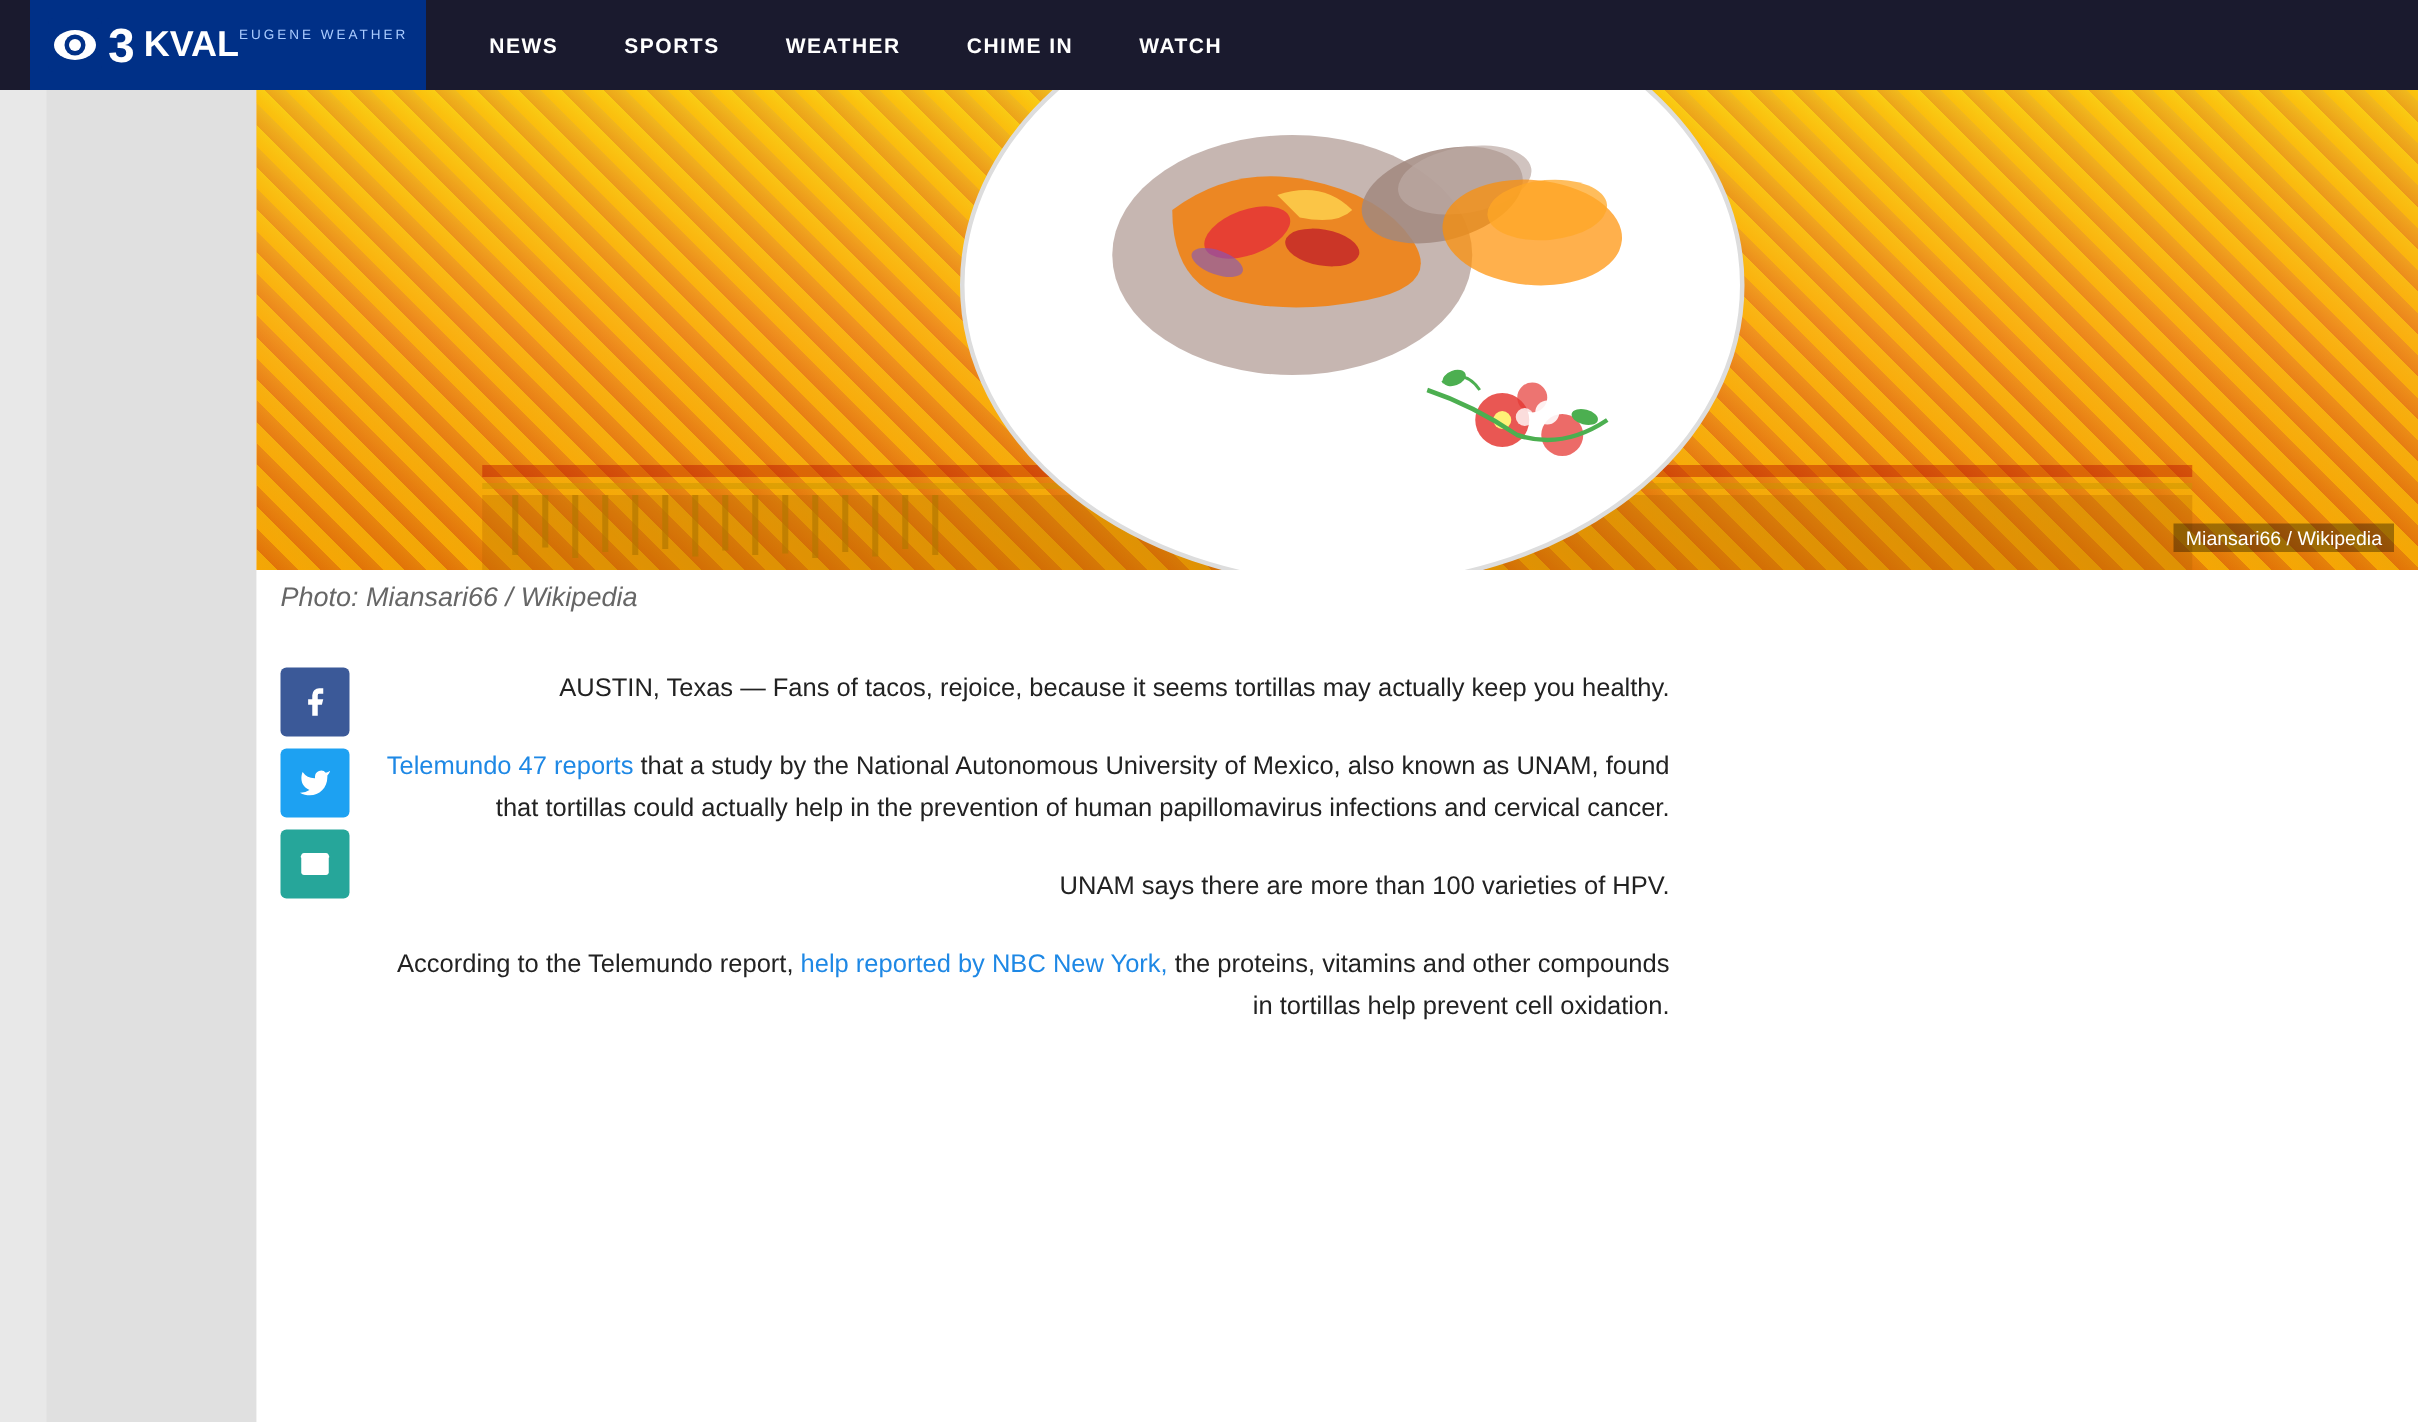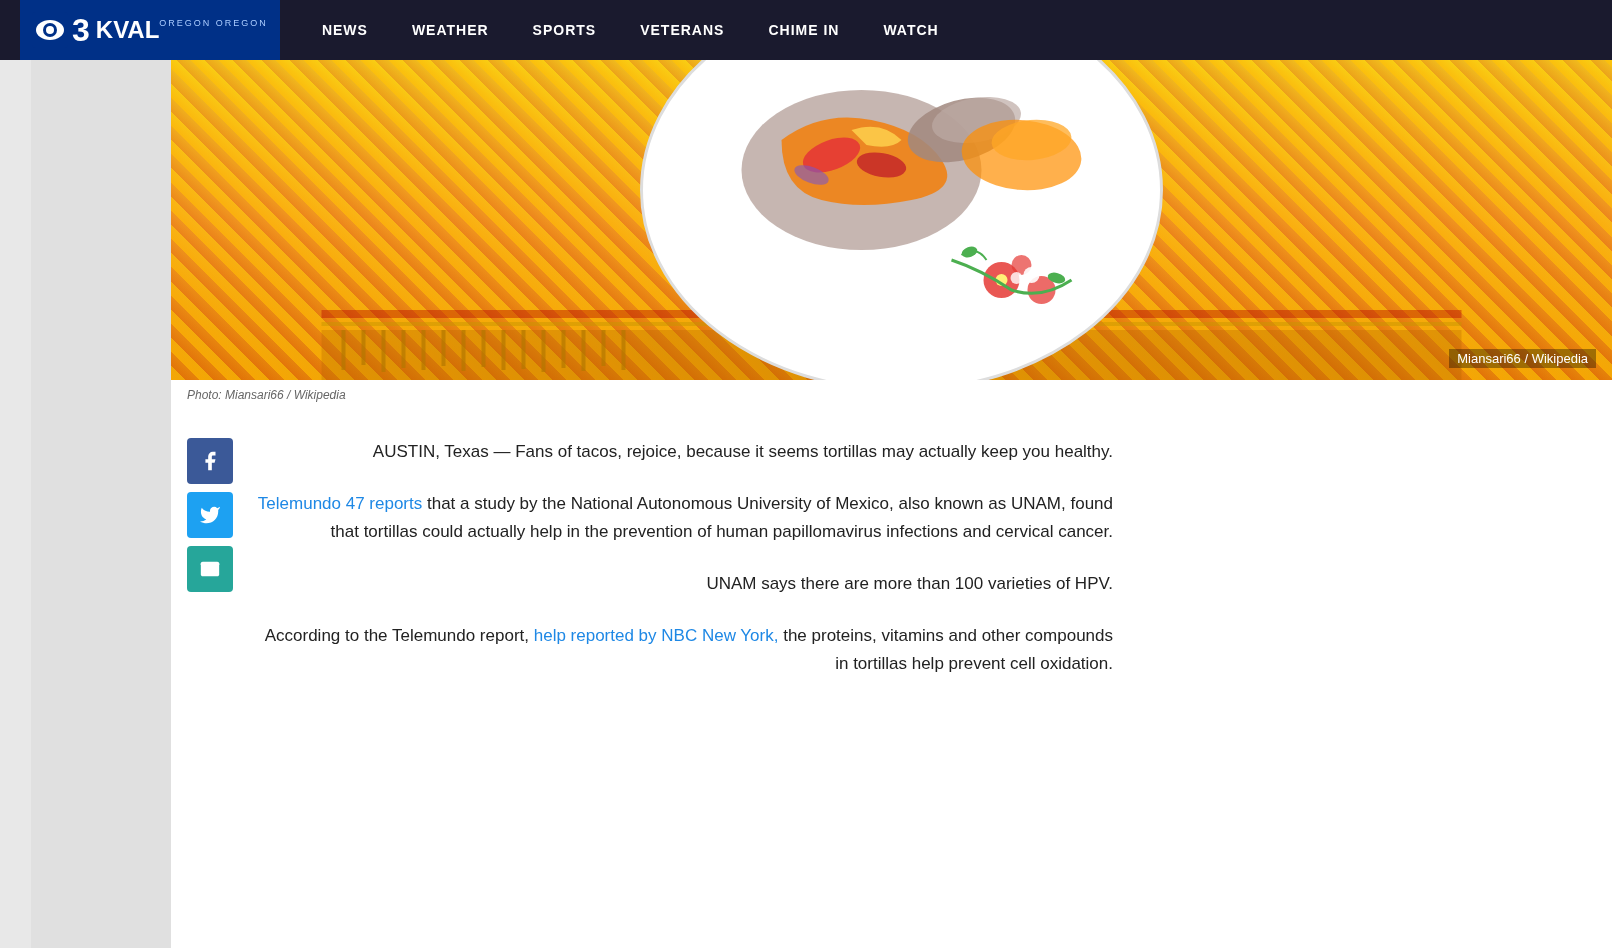--- a/index.html
+++ b/index.html
@@ -87,21 +87,21 @@
       right: 16px;
       color: white;
       font-size: 13px;
       background: rgba(0,0,0,0.35);
       padding: 2px 8px;
       z-index: 5;
     }
 
     .photo-credit {
       color: #666;
-      font-size: 12px;
+      font-size: 18px;
       padding: 8px 16px 16px 16px;
       font-style: italic;
     }
 
     
     .article-body {
       display: flex;
       padding: 20px 0 40px 16px;
       gap: 0;
     }
@@ -154,30 +154,29 @@
     <div style="display:flex;align-items:center;gap:4px;">
       <svg width="36" height="36" viewBox="0 0 36 36">
         <rect width="36" height="36" fill="#003087" rx="4"></rect>
         <ellipse cx="18" cy="18" rx="14" ry="10" fill="white"></ellipse>
         <ellipse cx="18" cy="18" rx="7" ry="7" fill="#003087"></ellipse>
         <ellipse cx="18" cy="18" rx="4" ry="4" fill="white"></ellipse>
       </svg>
       <span style="color:white;font-size:32px;font-weight:bold;line-height:1;">3</span>
       <div style="display:flex;flex-direction:row;margin-left:2px;">
         <span style="color:white;font-size:24px;font-weight:bold;line-height:1;">KVAL</span>
-        <span style="color:#aaccff;font-size:9px;letter-spacing:2px;">OREGON OREGON</span>
+        <span style="color:#aaccff;font-size:9px;letter-spacing:2px;">EUGENE WEATHER</span>
       </div>
     </div>
   </div>
 
   <nav>
     <a href="#">NEWS</a>
+    <a href="#">SPORTS</a>
     <a href="#">WEATHER</a>
-    <a href="#">SPORTS</a>
-    <a href="#">VETERANS</a>
     <a href="#">CHIME IN</a>
     <a href="#">WATCH</a>
   </nav>
 </header>
 
 <div class="page-wrapper">
   <div class="sidebar-left"></div>
 
   <div class="main-content">
 

